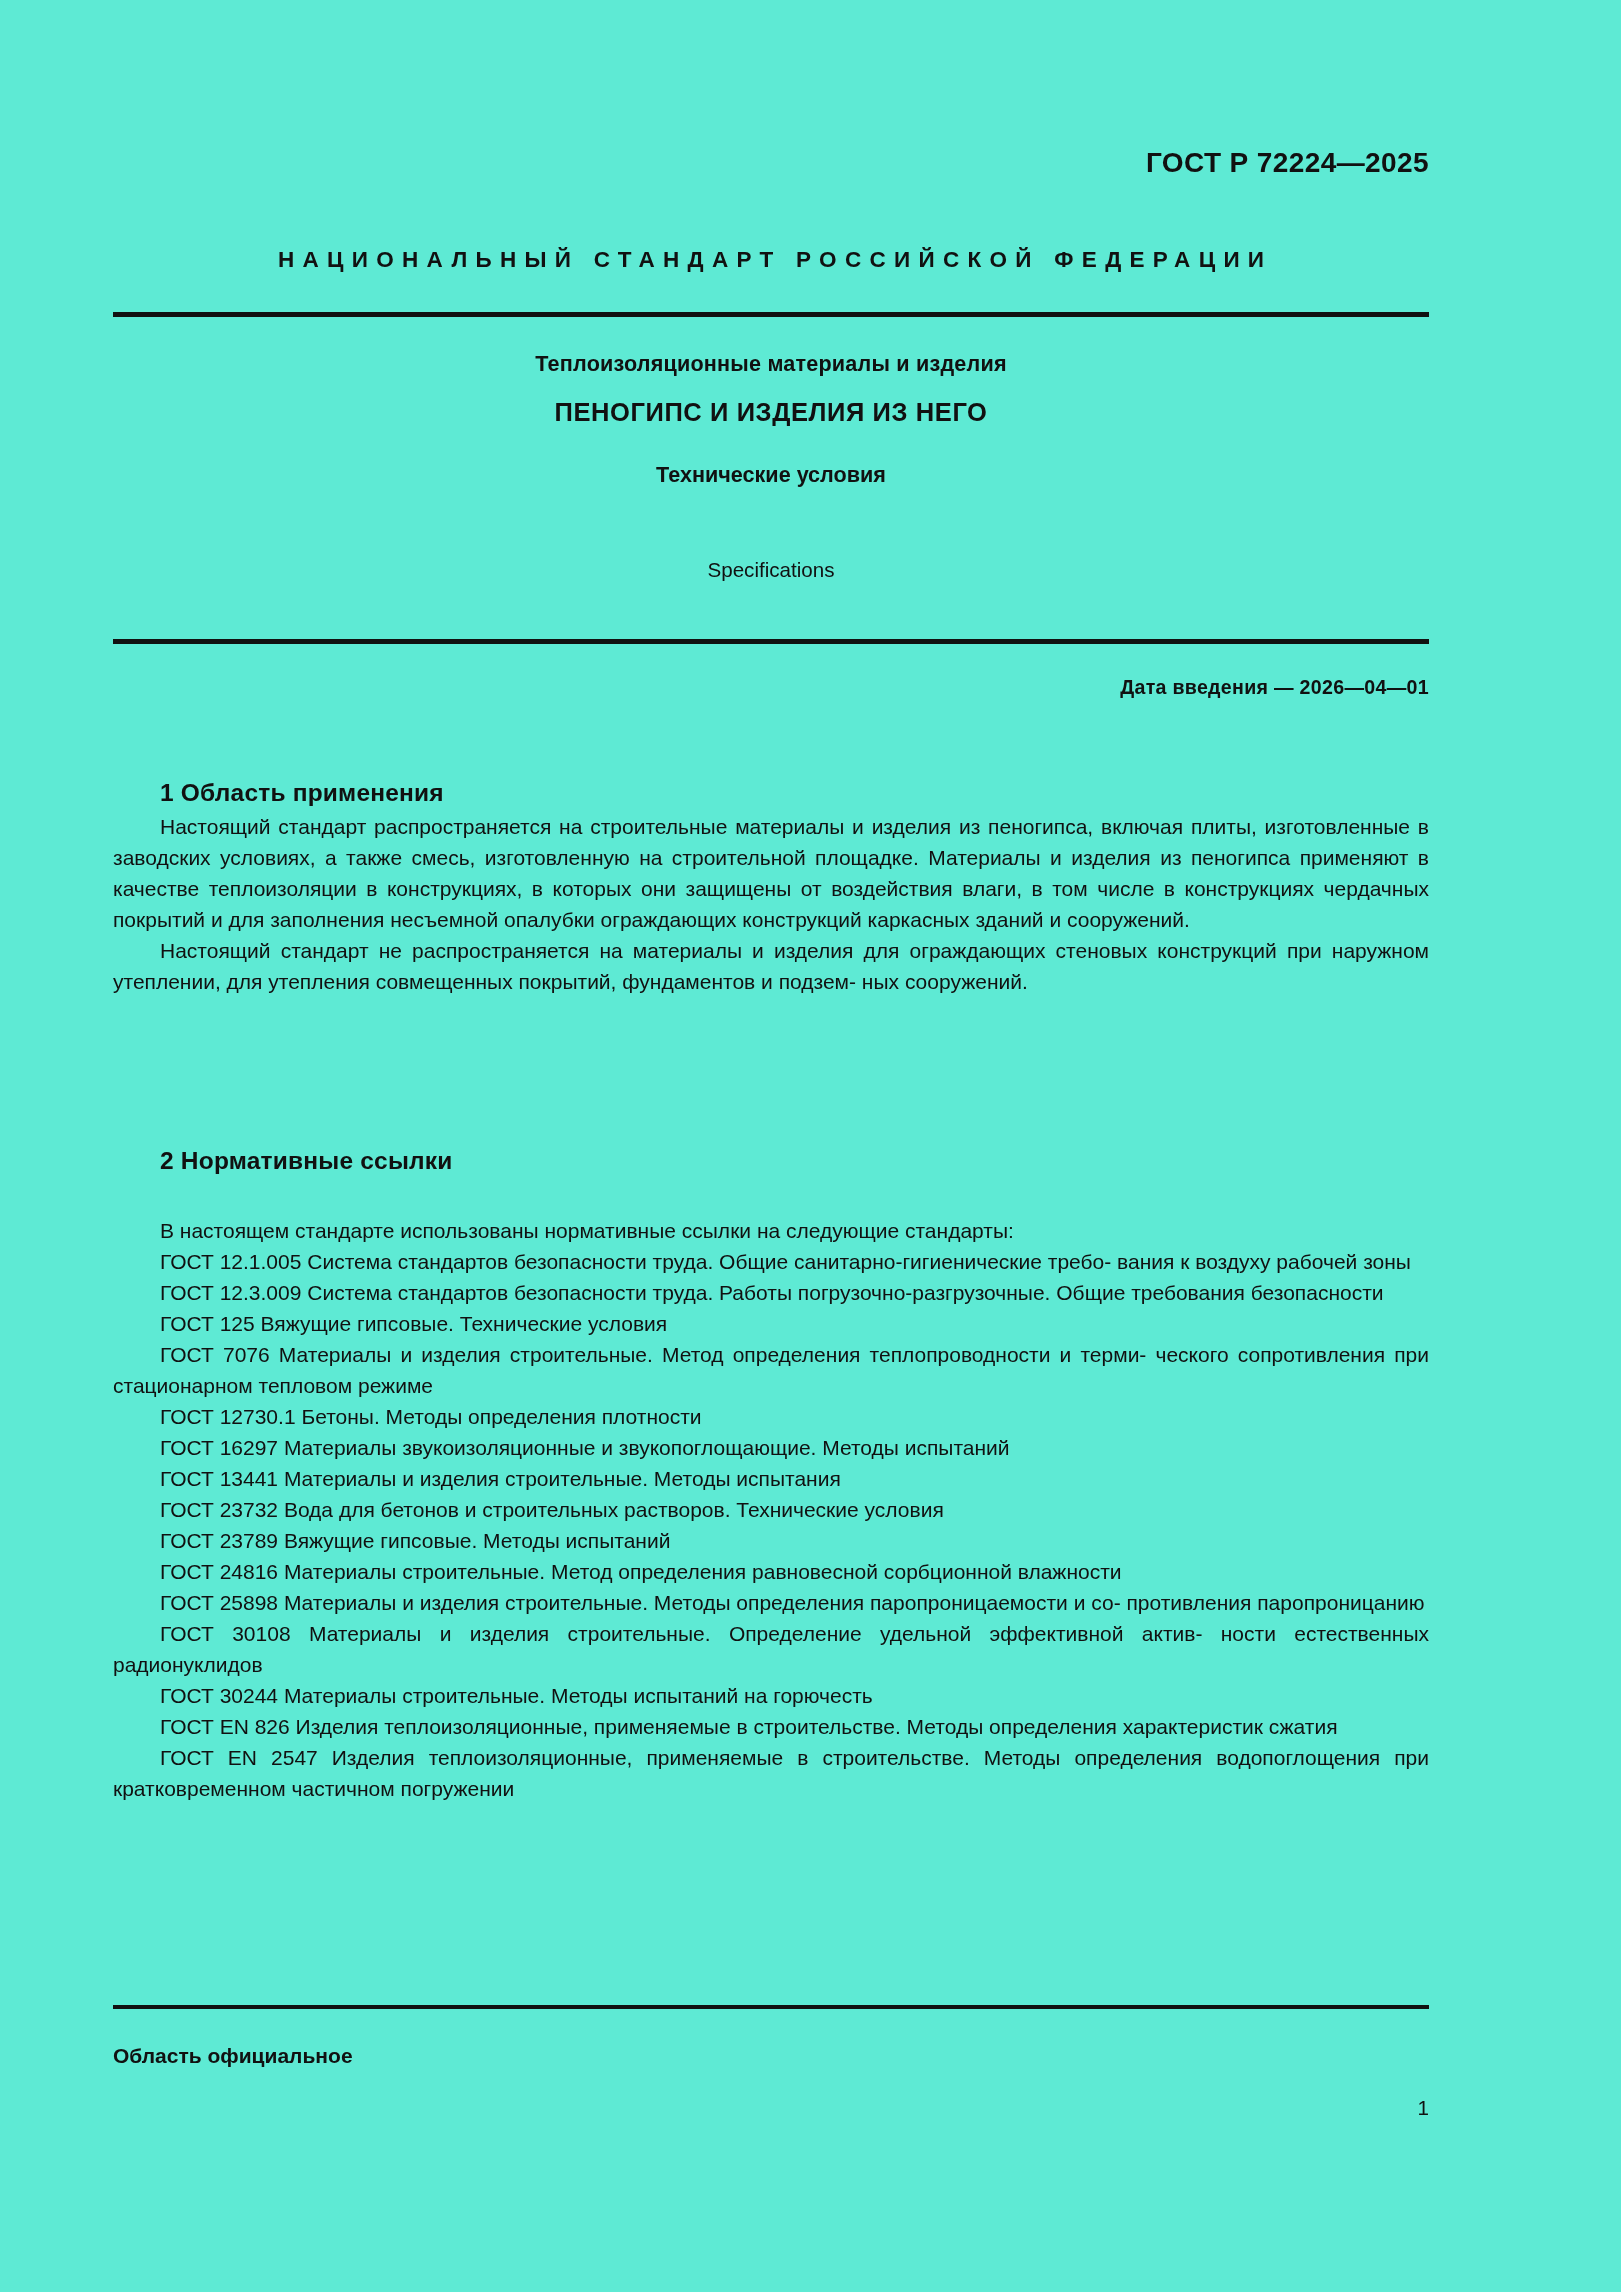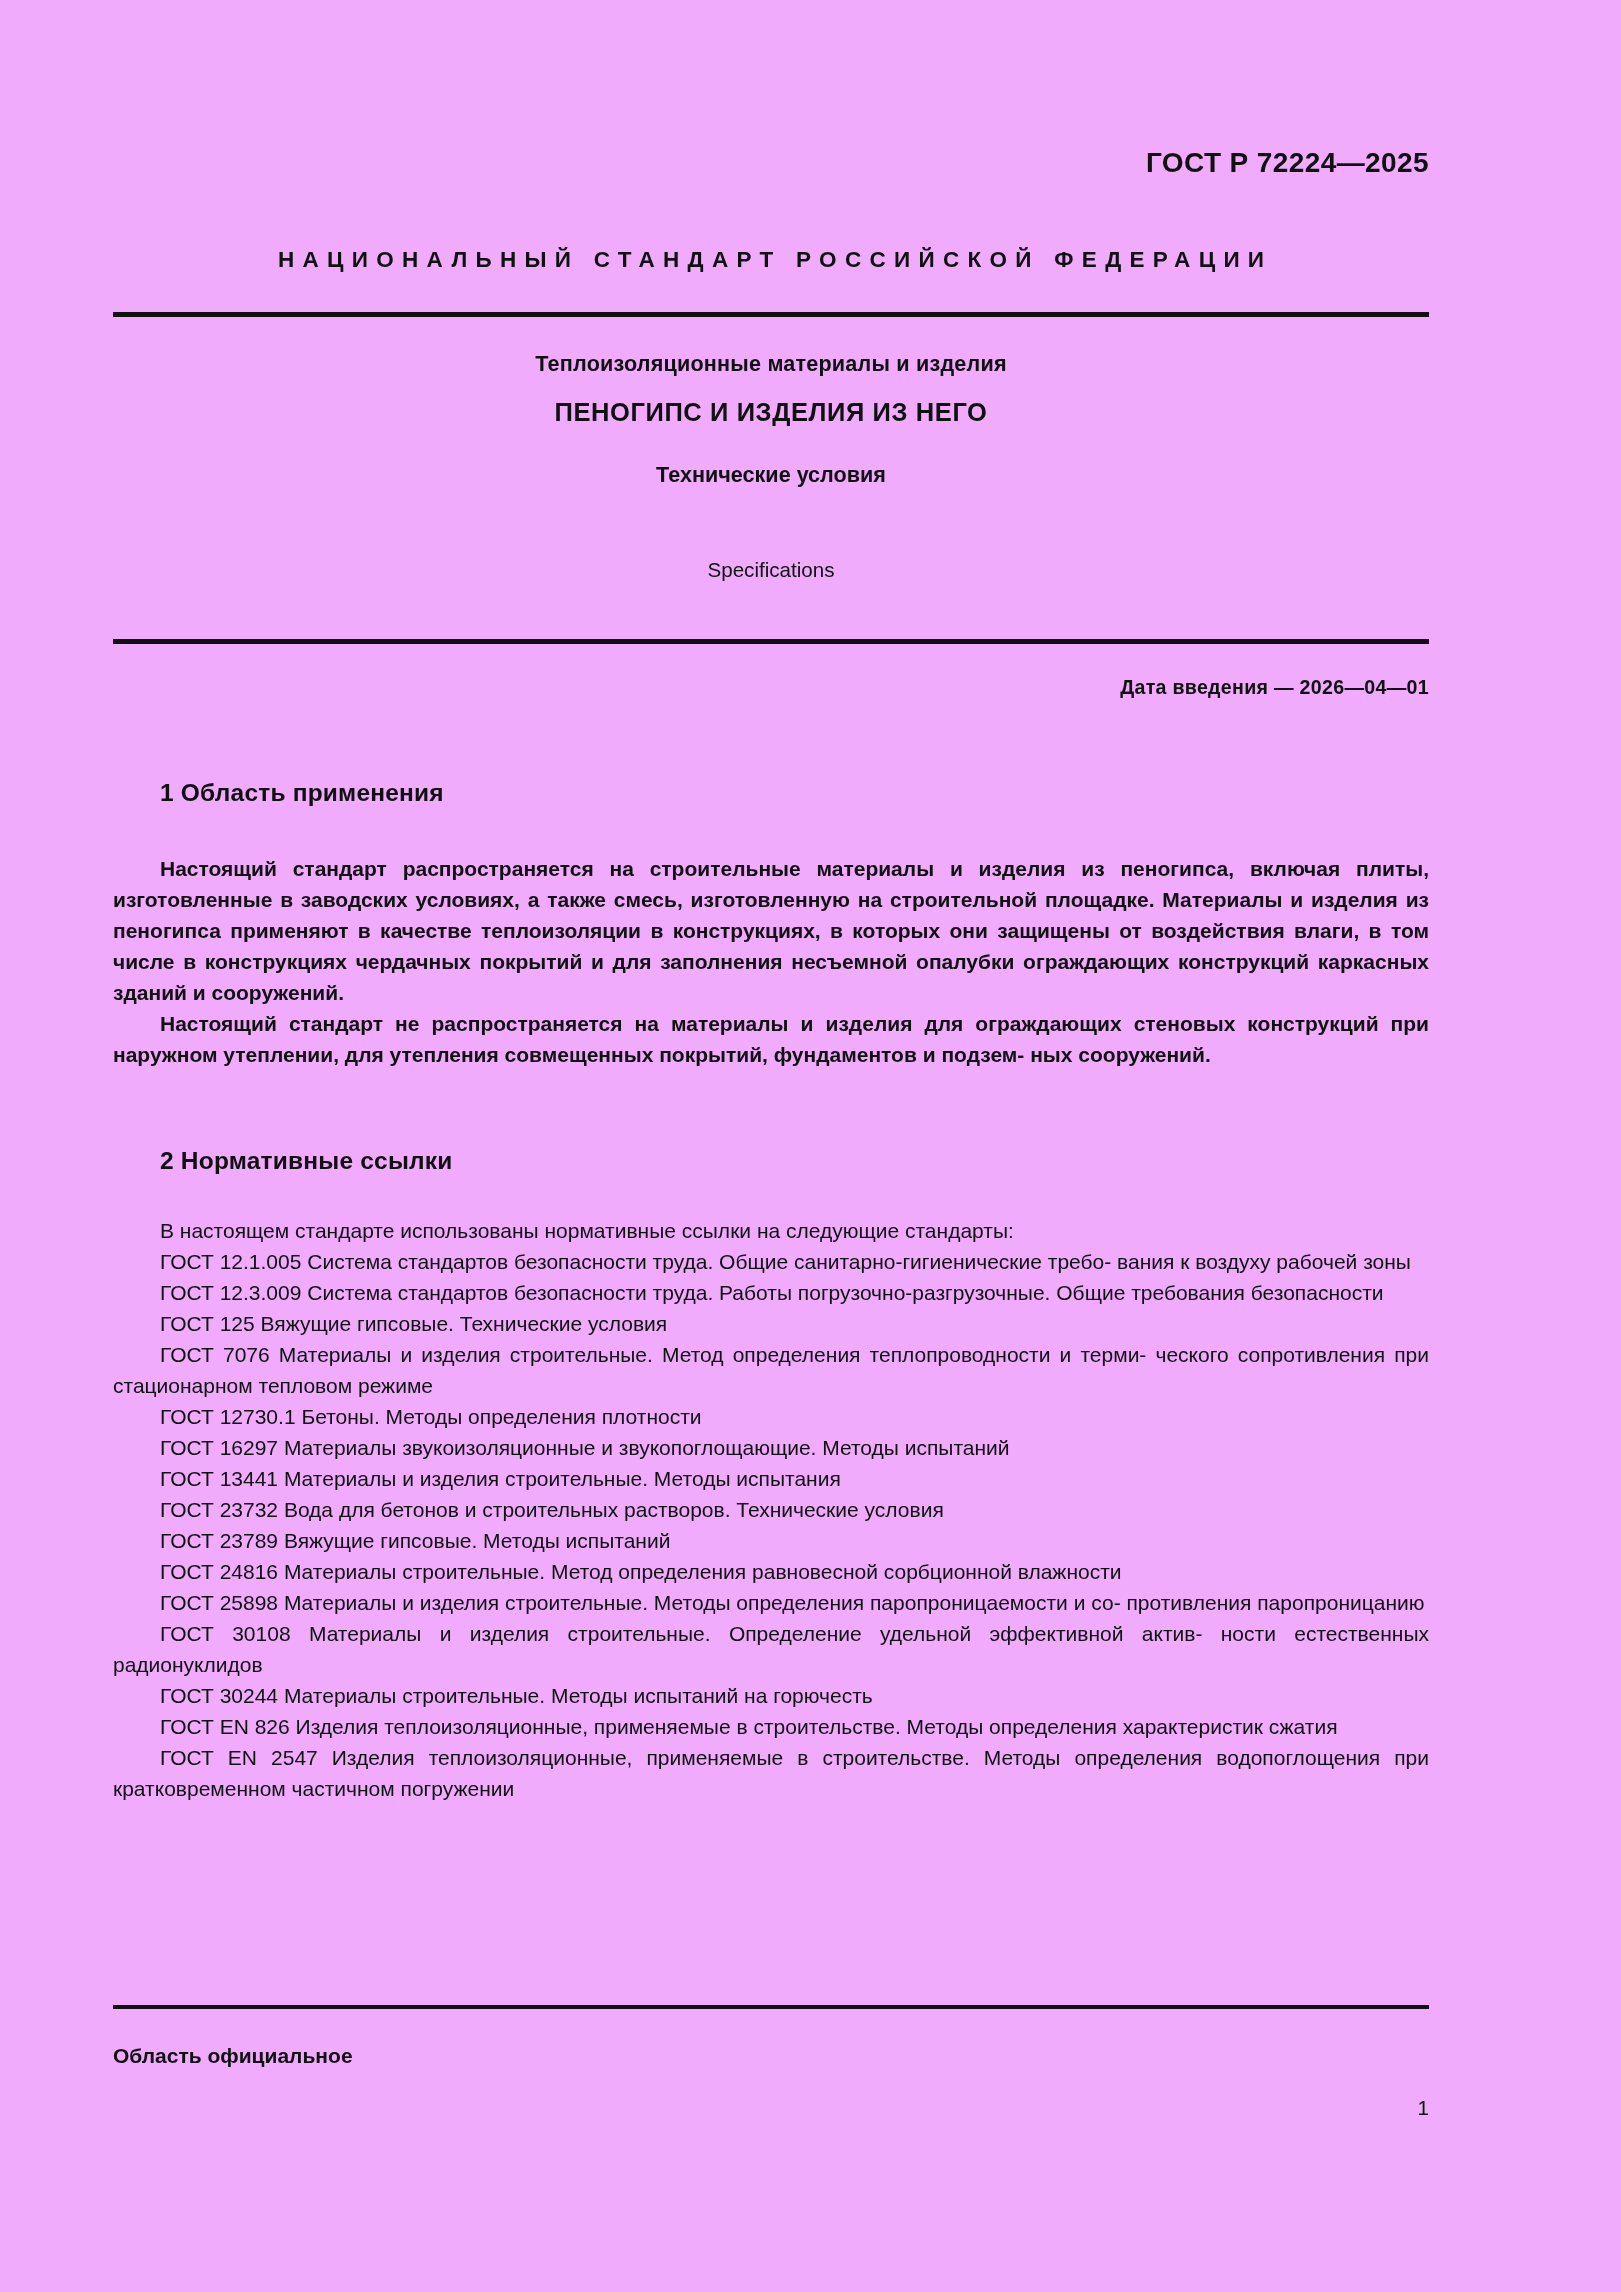--- a/index.html
+++ b/index.html
@@ -6,21 +6,21 @@
   html, body {
     margin: 0;
     padding: 0;
     background: #ffffff;
   }
   .page {
     position: relative;
     width: 1621px;
     height: 2293px;
     margin: 0 auto;
-    background: #f0abfc;
+    background: #5eead4;
     color: #111111;
     font-family: "Liberation Sans", "DejaVu Sans", sans-serif;
     box-sizing: border-box;
     overflow: hidden;
   }
 
   
   .col {
     position: absolute;
     left: 113px;
@@ -102,21 +102,21 @@
     letter-spacing: 0.2px;
   }
   .sec1-heading { top: 779px; }
   .sec2-heading { top: 1147px; }
 
   
   .body-block {
     font-size: 21px;
     line-height: 31px;
   }
-  .sec1-body { top: 853px; font-weight: bold; }
+  .sec1-body { top: 811px; }
   .sec2-body { top: 1215px; }
 
   .body-block p {
     margin: 0;
     text-align: justify;
     text-justify: inter-word;
     hyphens: manual;
   }
   .body-block p.indent { text-indent: 47px; }
   .body-block p.flush { text-align: left; }

